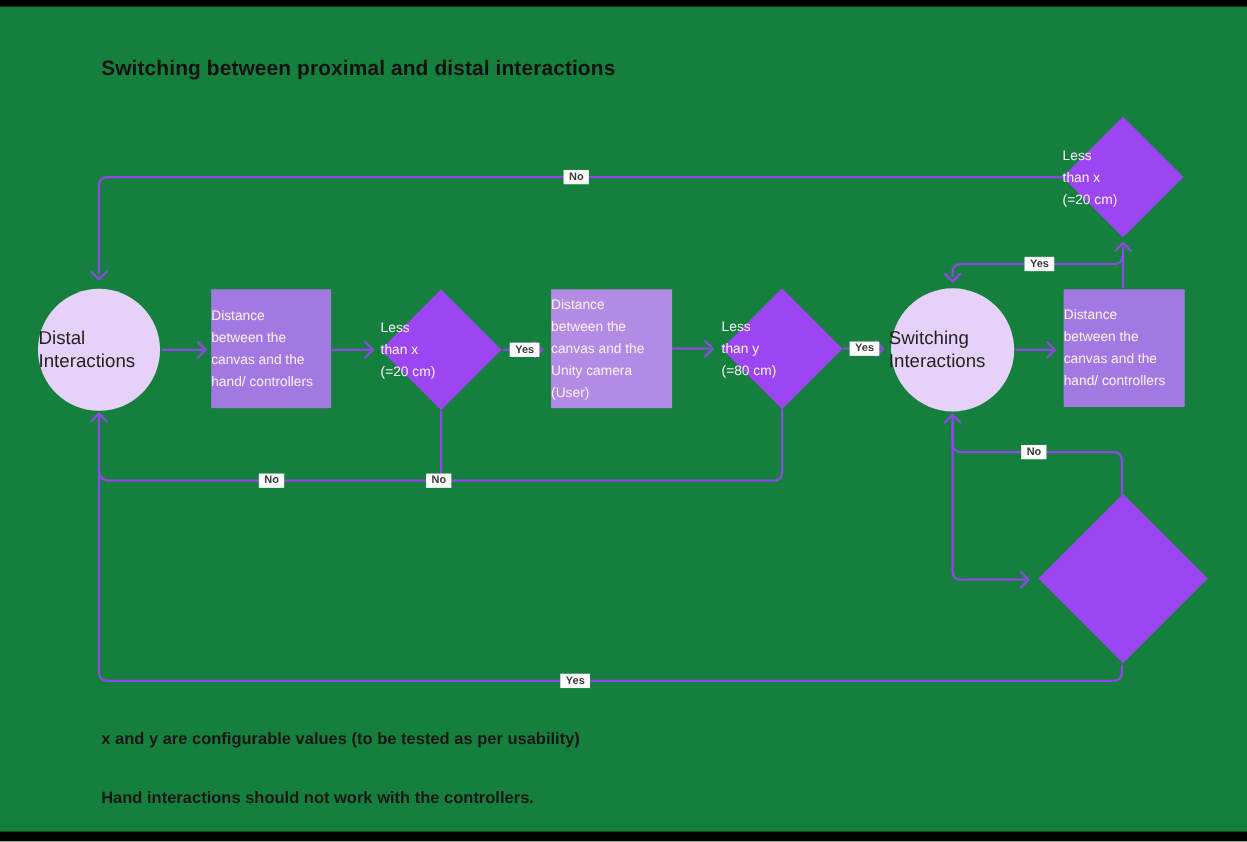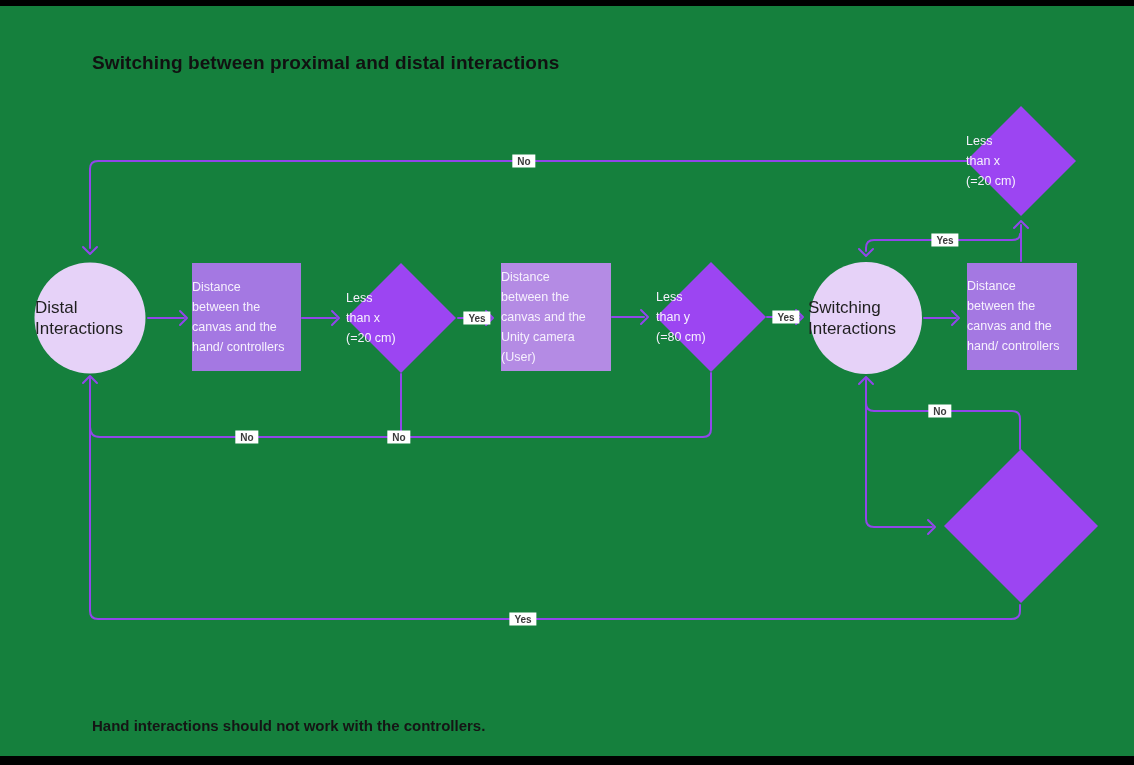--- a/index.html
+++ b/index.html
@@ -144,15 +144,16 @@
 
   <span class="edge-label" style="left:524px;top:161px;">No</span>
   <span class="edge-label" style="left:477px;top:318px;">Yes</span>
   <span class="edge-label" style="left:786px;top:317px;">Yes</span>
   <span class="edge-label" style="left:247px;top:437px;">No</span>
   <span class="edge-label" style="left:399px;top:437px;">No</span>
   <span class="edge-label" style="left:945px;top:240px;">Yes</span>
   <span class="edge-label" style="left:940px;top:411px;">No</span>
   <span class="edge-label" style="left:523px;top:619px;">Yes</span>
 
+  <div class="note n1">x and y are configurable values (to be tested as per usability)</div>
   <div class="note n2">Hand interactions should not work with the controllers.</div>
 
 </div>
 
 </body></html>

